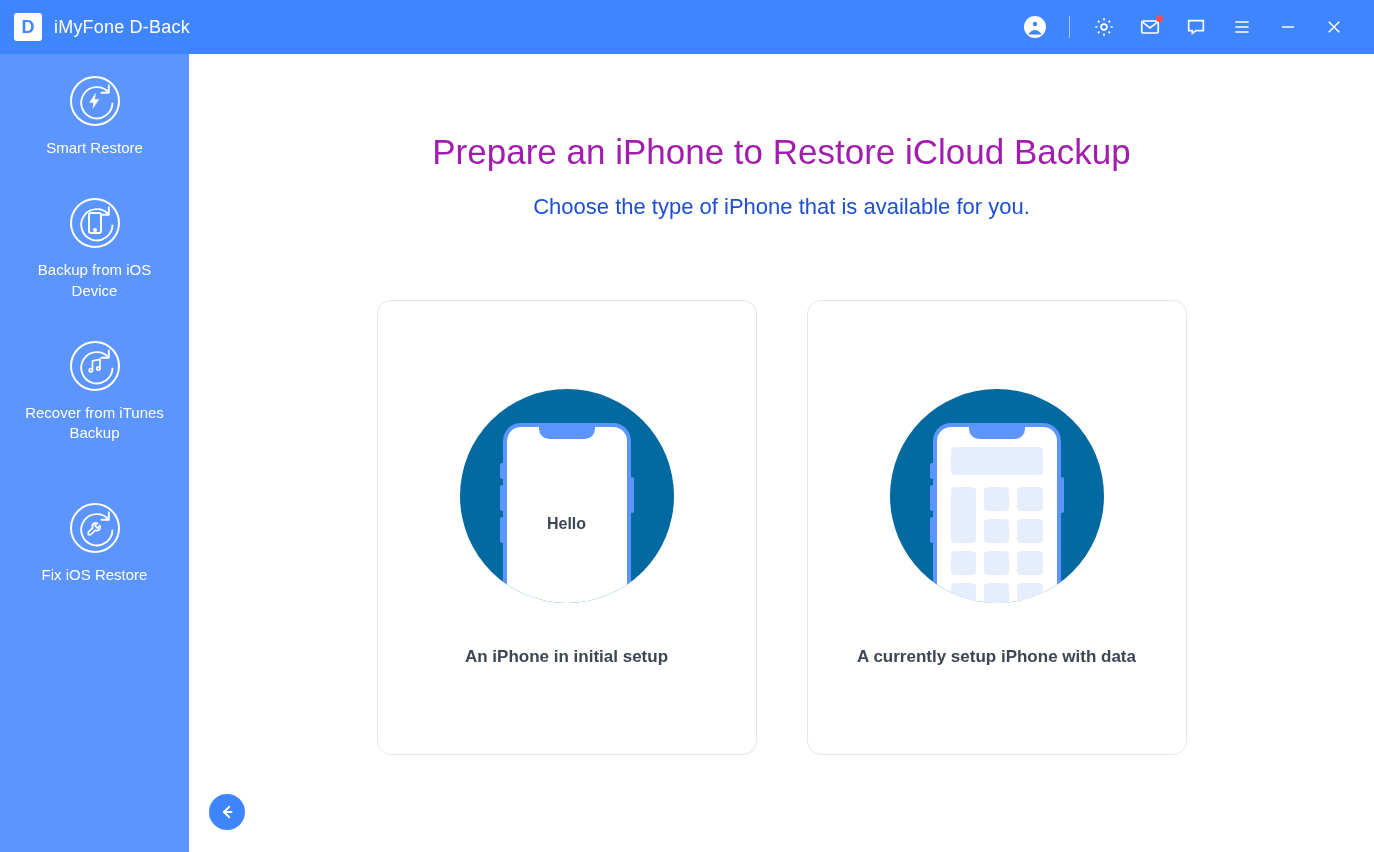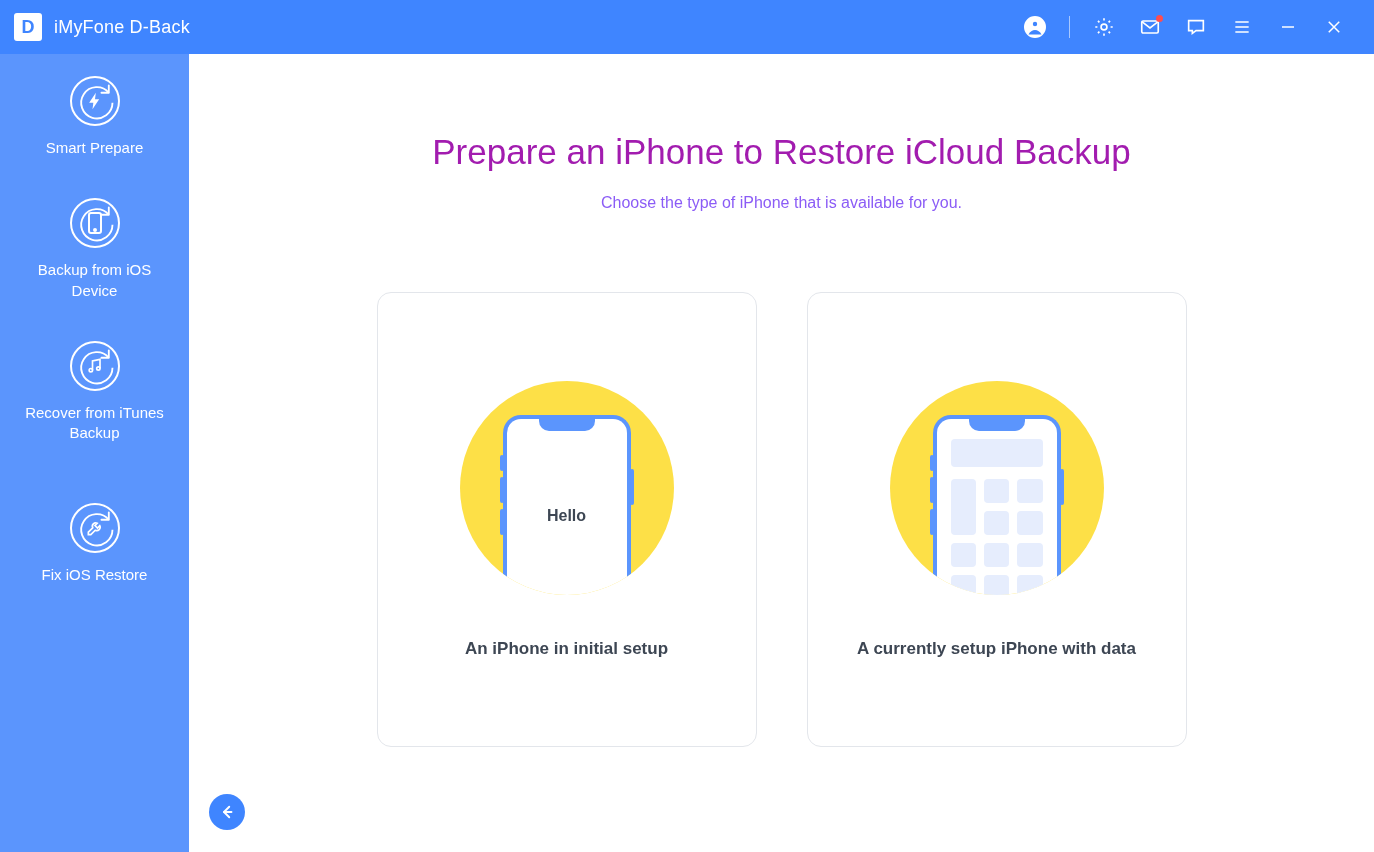--- a/index.html
+++ b/index.html
@@ -63,39 +63,39 @@
     display:flex; flex-direction:column; align-items:center;
   }
   .page-title {
     margin-top: 78px;
     font-size: 35px;
     font-weight: 400;
     color:#a21caf;
   }
   .page-subtitle {
     margin-top: 22px;
-    font-size: 16px;
-    color:#8b5cf6;
+    font-size: 22px;
+    color:#1d4ed8;
   }
   .cards {
     margin-top: 80px;
     display:flex; gap: 50px;
   }
   .card {
     width: 380px;
     height: 455px;
     border:1px solid #e3e6eb;
     border-radius: 14px;
     display:flex; flex-direction:column; align-items:center; justify-content:flex-start;
     cursor:pointer;
     padding-top: 88px;
   }
   .card-illustration {
     width: 214px; height: 214px;
-    background:#fde047;
+    background:#0369a1;
     border-radius:50%;
     display:flex; align-items:flex-end; justify-content:center;
     overflow:hidden;
     position:relative;
   }
   .phone {
     width: 128px; height: 180px;
     border: 4px solid #5b95fd;
     border-bottom:none;
     border-radius: 18px 18px 0 0;
@@ -199,21 +199,21 @@
     <div class="side-item">
       <div class="side-icon-wrap">
         <svg width="50" height="50" viewBox="0 0 50 50" fill="none" stroke="#fff" stroke-width="2">
           <path d="M40 16a17 17 0 1 0 4 11"></path>
           <path d="M40 8v8h-8" stroke-linecap="round" stroke-linejoin="round"></path>
         </svg>
         <svg width="20" height="20" viewBox="0 0 24 24" fill="#fff" style="position:absolute">
           <path d="M13 2 5 14h5l-1 8 8-12h-5z"></path>
         </svg>
       </div>
-      <div class="side-label">Smart Prepare</div>
+      <div class="side-label">Smart Restore</div>
     </div>
 
     <div class="side-item">
       <div class="side-icon-wrap">
         <svg width="50" height="50" viewBox="0 0 50 50" fill="none" stroke="#fff" stroke-width="2">
           <path d="M40 16a17 17 0 1 0 4 11"></path>
           <path d="M40 8v8h-8" stroke-linecap="round" stroke-linejoin="round"></path>
         </svg>
         <svg width="16" height="22" viewBox="0 0 16 22" fill="none" stroke="#fff" stroke-width="2" style="position:absolute">
           <rect x="2" y="1" width="12" height="20" rx="2"></rect>

